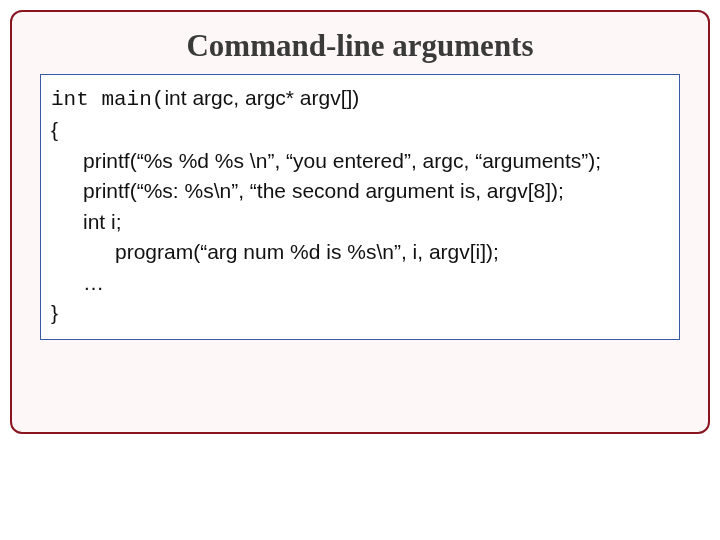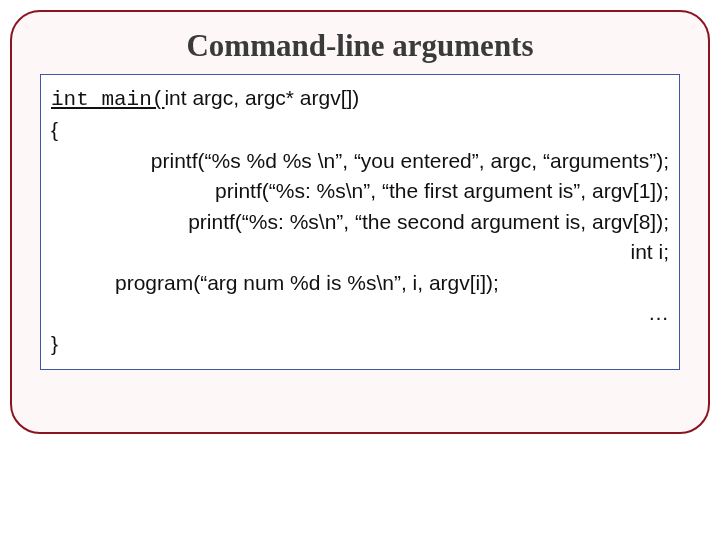--- a/index.html
+++ b/index.html
@@ -10,21 +10,21 @@
     background: #fff;
     font-family: Arial, Helvetica, sans-serif;
     overflow: hidden;
   }
   .slide {
     box-sizing: border-box;
     width: 700px;
     height: 424px;
     margin: 10px;
     border: 2px solid #8a1520;
-    border-radius: 30px;
+    border-radius: 12px;
     background: #fdf7f7;
     padding: 14px 28px 18px 28px;
     position: relative;
   }
   .title {
     font-family: "Times New Roman", Times, serif;
     font-weight: bold;
     font-size: 31px;
     color: #3a3a3a;
     text-align: center;
@@ -38,45 +38,42 @@
     line-height: 1.45;
     color: #111;
   }
   .sig {
     font-family: Arial, Helvetica, sans-serif;
   }
   .kw {
     font-family: "Courier New", Courier, monospace;
   }
   .uline {
-    text-decoration: underline;
   }
   .body-line {
     padding-left: 32px;
-    text-align: right;
   }
   .body-line2 {
     padding-left: 64px;
   }
   .brace {
     padding-left: 0;
   }
 </style>
 </head>
 <body>
 
 <div class="slide">
   <div class="title">Command-line arguments</div>
 
   <div class="codebox">
     <div class="sig">
       <span class="kw uline">int main(</span><span>int argc, argc* argv[])</span>
     </div>
     <div class="brace">{</div>
     <div class="body-line">printf(“%s %d %s \n”, “you entered”, argc, “arguments”);</div>
-    <div class="body-line">printf(“%s: %s\n”, “the first argument is”, argv[1]);</div>
     <div class="body-line">printf(“%s: %s\n”, “the second argument is, argv[8]);</div>
     <div class="body-line">int  i;</div>
     <div class="body-line2">program(“arg num %d is %s\n”, i, argv[i]);</div>
     <div class="body-line">…</div>
     <div class="brace">}</div>
   </div>
 </div>
 
 </body></html>

